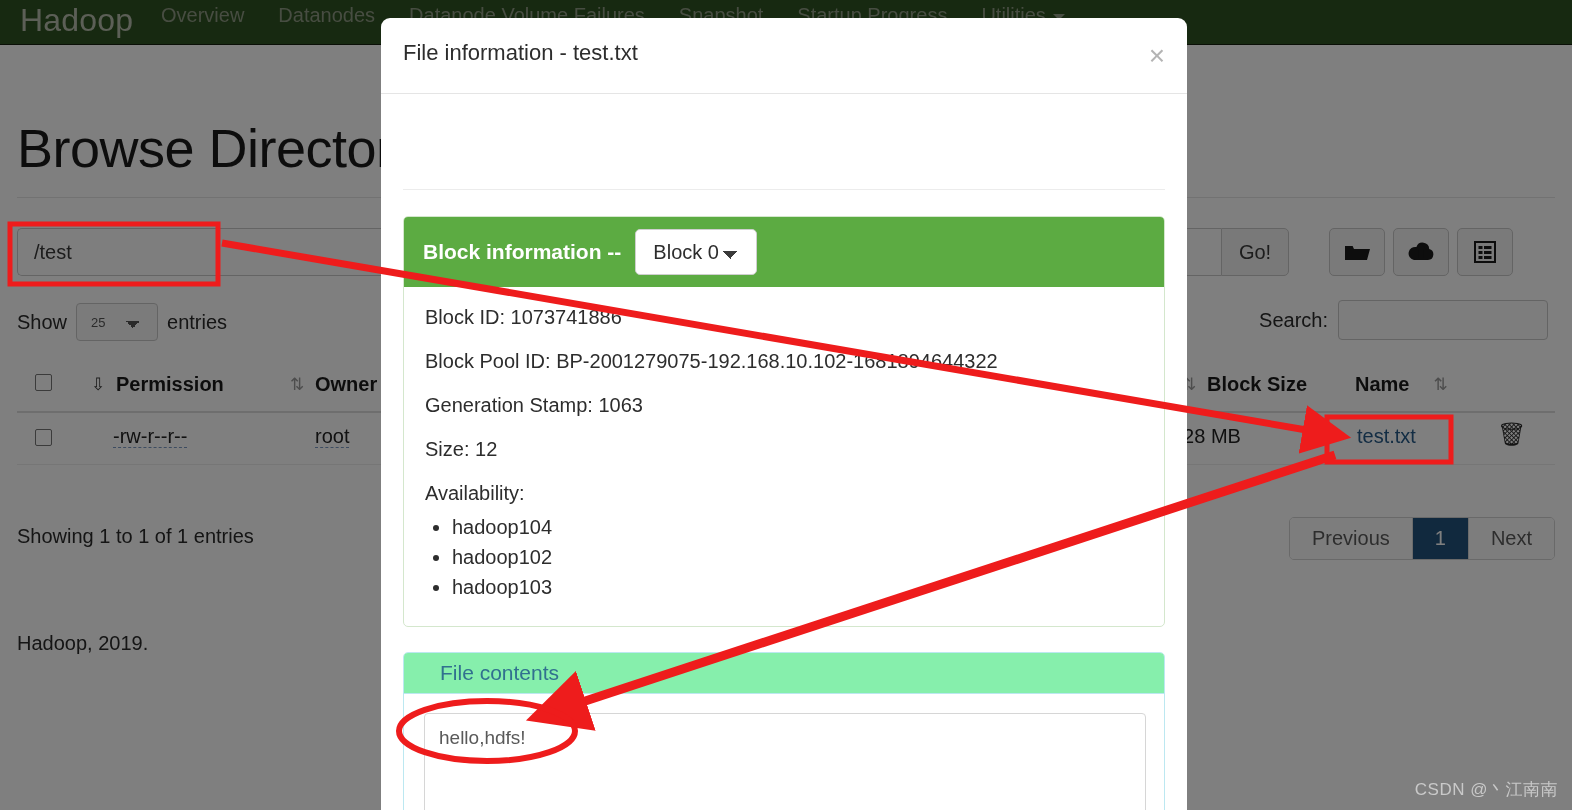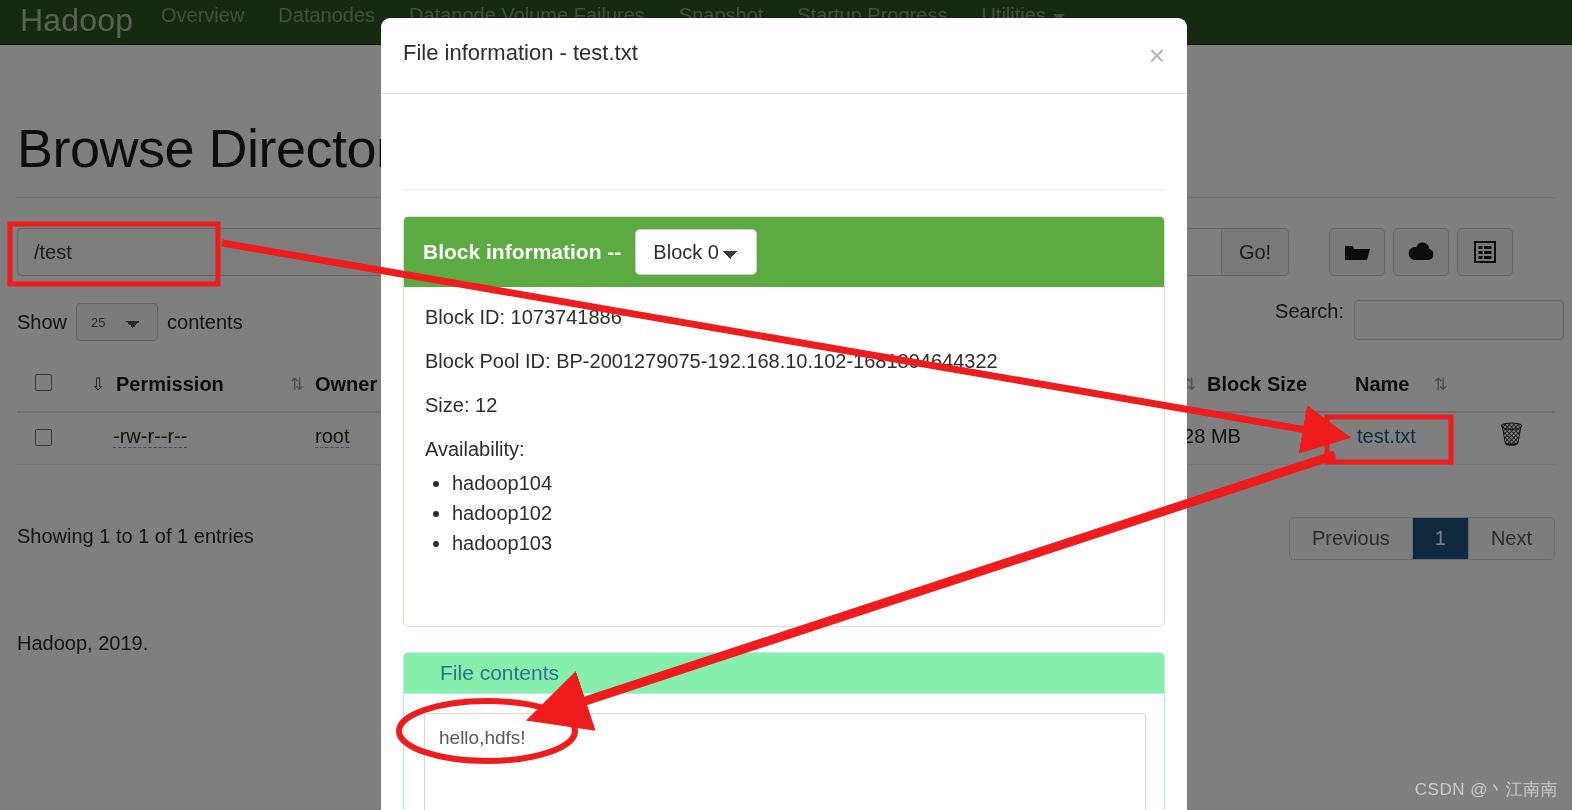--- a/index.html
+++ b/index.html
@@ -122,22 +122,22 @@
       linear-gradient(45deg, transparent 50%, #555 50%),
       linear-gradient(135deg, #555 50%, transparent 50%);
     background-position:
       calc(100% - 24px) 17px,
       calc(100% - 17px) 17px;
     background-size: 7px 7px, 7px 7px;
     background-repeat: no-repeat;
     cursor: pointer;
   }
   .search-wrap {
-    position: absolute; right: 8px; top: 255px;
-    display: flex; gap: 10px;
+    position: absolute; right: 24px; top: 255px;
+    display: flex; align-items: center; gap: 10px;
     font-size: 20px; color: #2b2b2b;
   }
   .search-input {
     width: 210px; height: 40px;
     border: 1px solid #c9c9c9; border-radius: 4px;
     background: #fafafa;
     padding: 0 10px; font-size: 17px;
     outline: none;
     font-family: "Liberation Sans", sans-serif;
   }
@@ -386,21 +386,21 @@
             <rect x="10" y="15" width="7.5" height="3" fill="#1a1a1a"></rect>
           </svg>
         </div>
       </div>
 
       <div class="show-entries">
         <span>Show</span>
         <select class="entries-select">
           <option>25</option>
         </select>
-        <span>contents</span>
+        <span>entries</span>
       </div>
 
       <div class="search-wrap">
         <span>Search:</span>
         <input class="search-input" value="" style="">
       </div>
 
       <div class="table">
         <div class="thead">
           <div class="th" style="left:18px;"><span class="chk"></span></div>
@@ -445,20 +445,21 @@
     <div class="panel-block">
       <div class="panel-block-head">
         <span class="panel-block-title">Block information --</span>
         <select class="block-select">
           <option>Block 0</option>
         </select>
       </div>
       <div class="panel-block-body">
         <div class="blk-line">Block ID: 1073741886</div>
         <div class="blk-line">Block Pool ID: BP-2001279075-192.168.10.102-1681894644322</div>
+        <div class="blk-line">Generation Stamp: 1063</div>
         <div class="blk-line">Size: 12</div>
         <div class="blk-line" style="margin-bottom:11px;">Availability:</div>
         <ul class="avail-list">
           <li>hadoop104</li>
           <li>hadoop102</li>
           <li>hadoop103</li>
         </ul>
       </div>
     </div>
 

